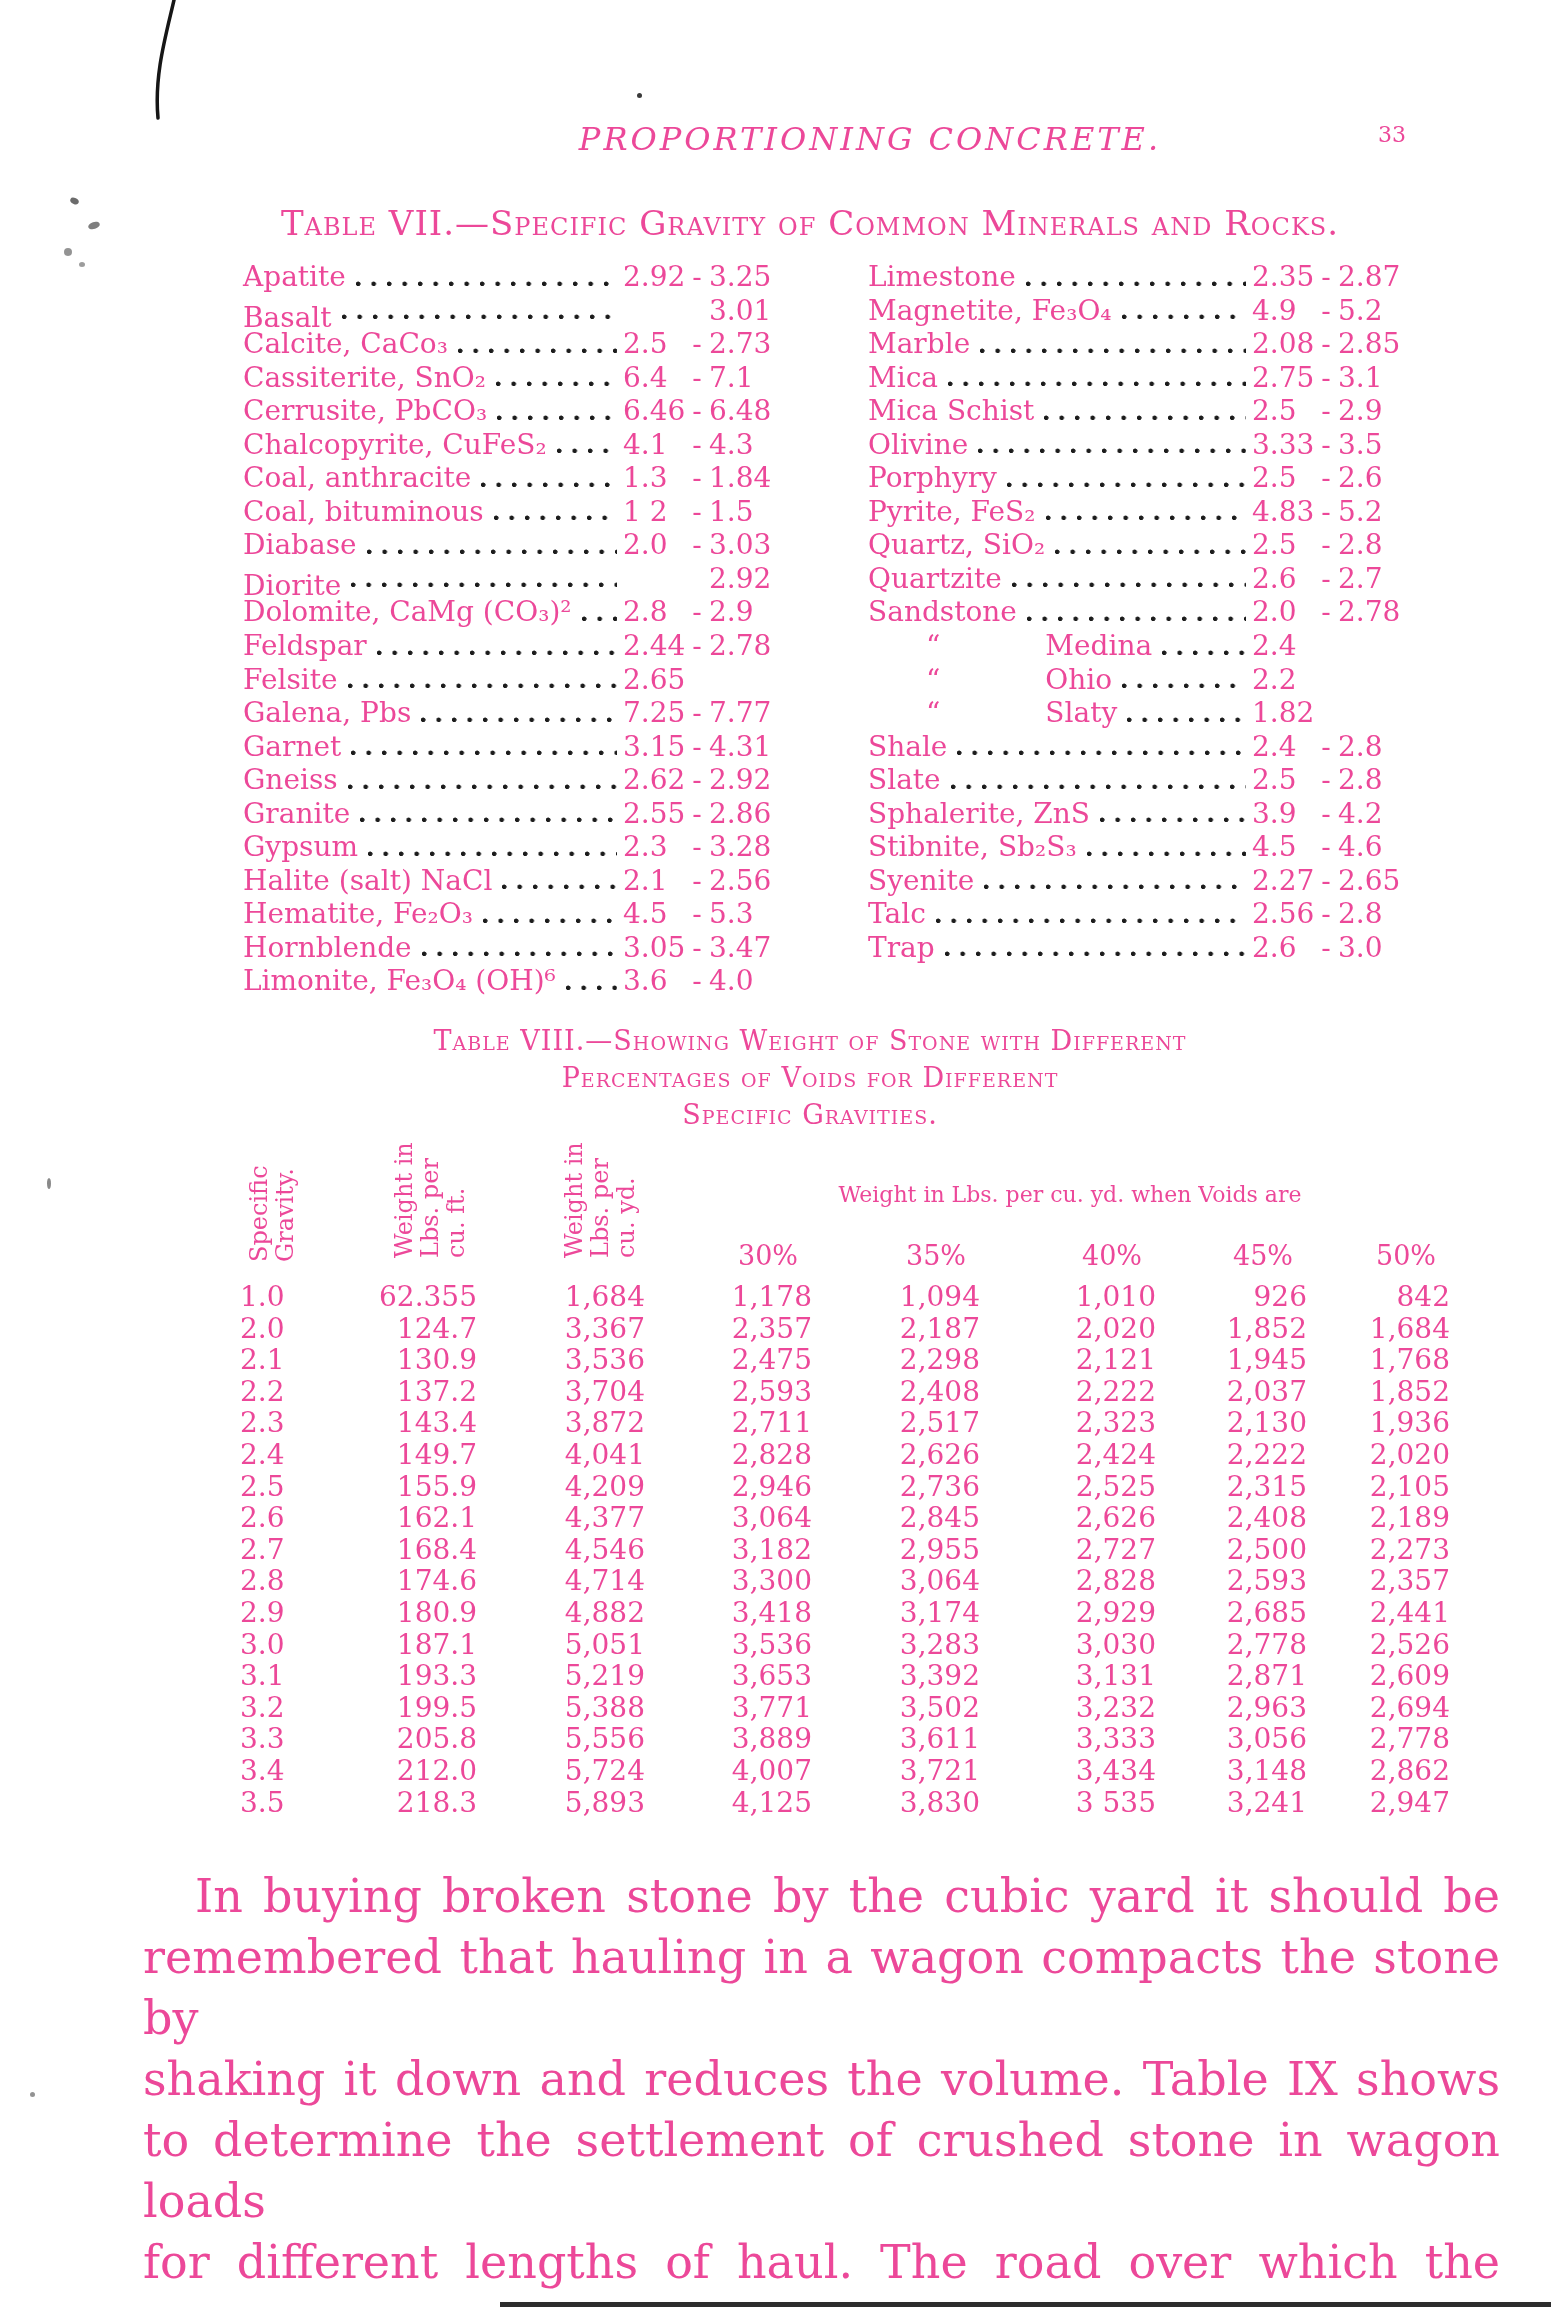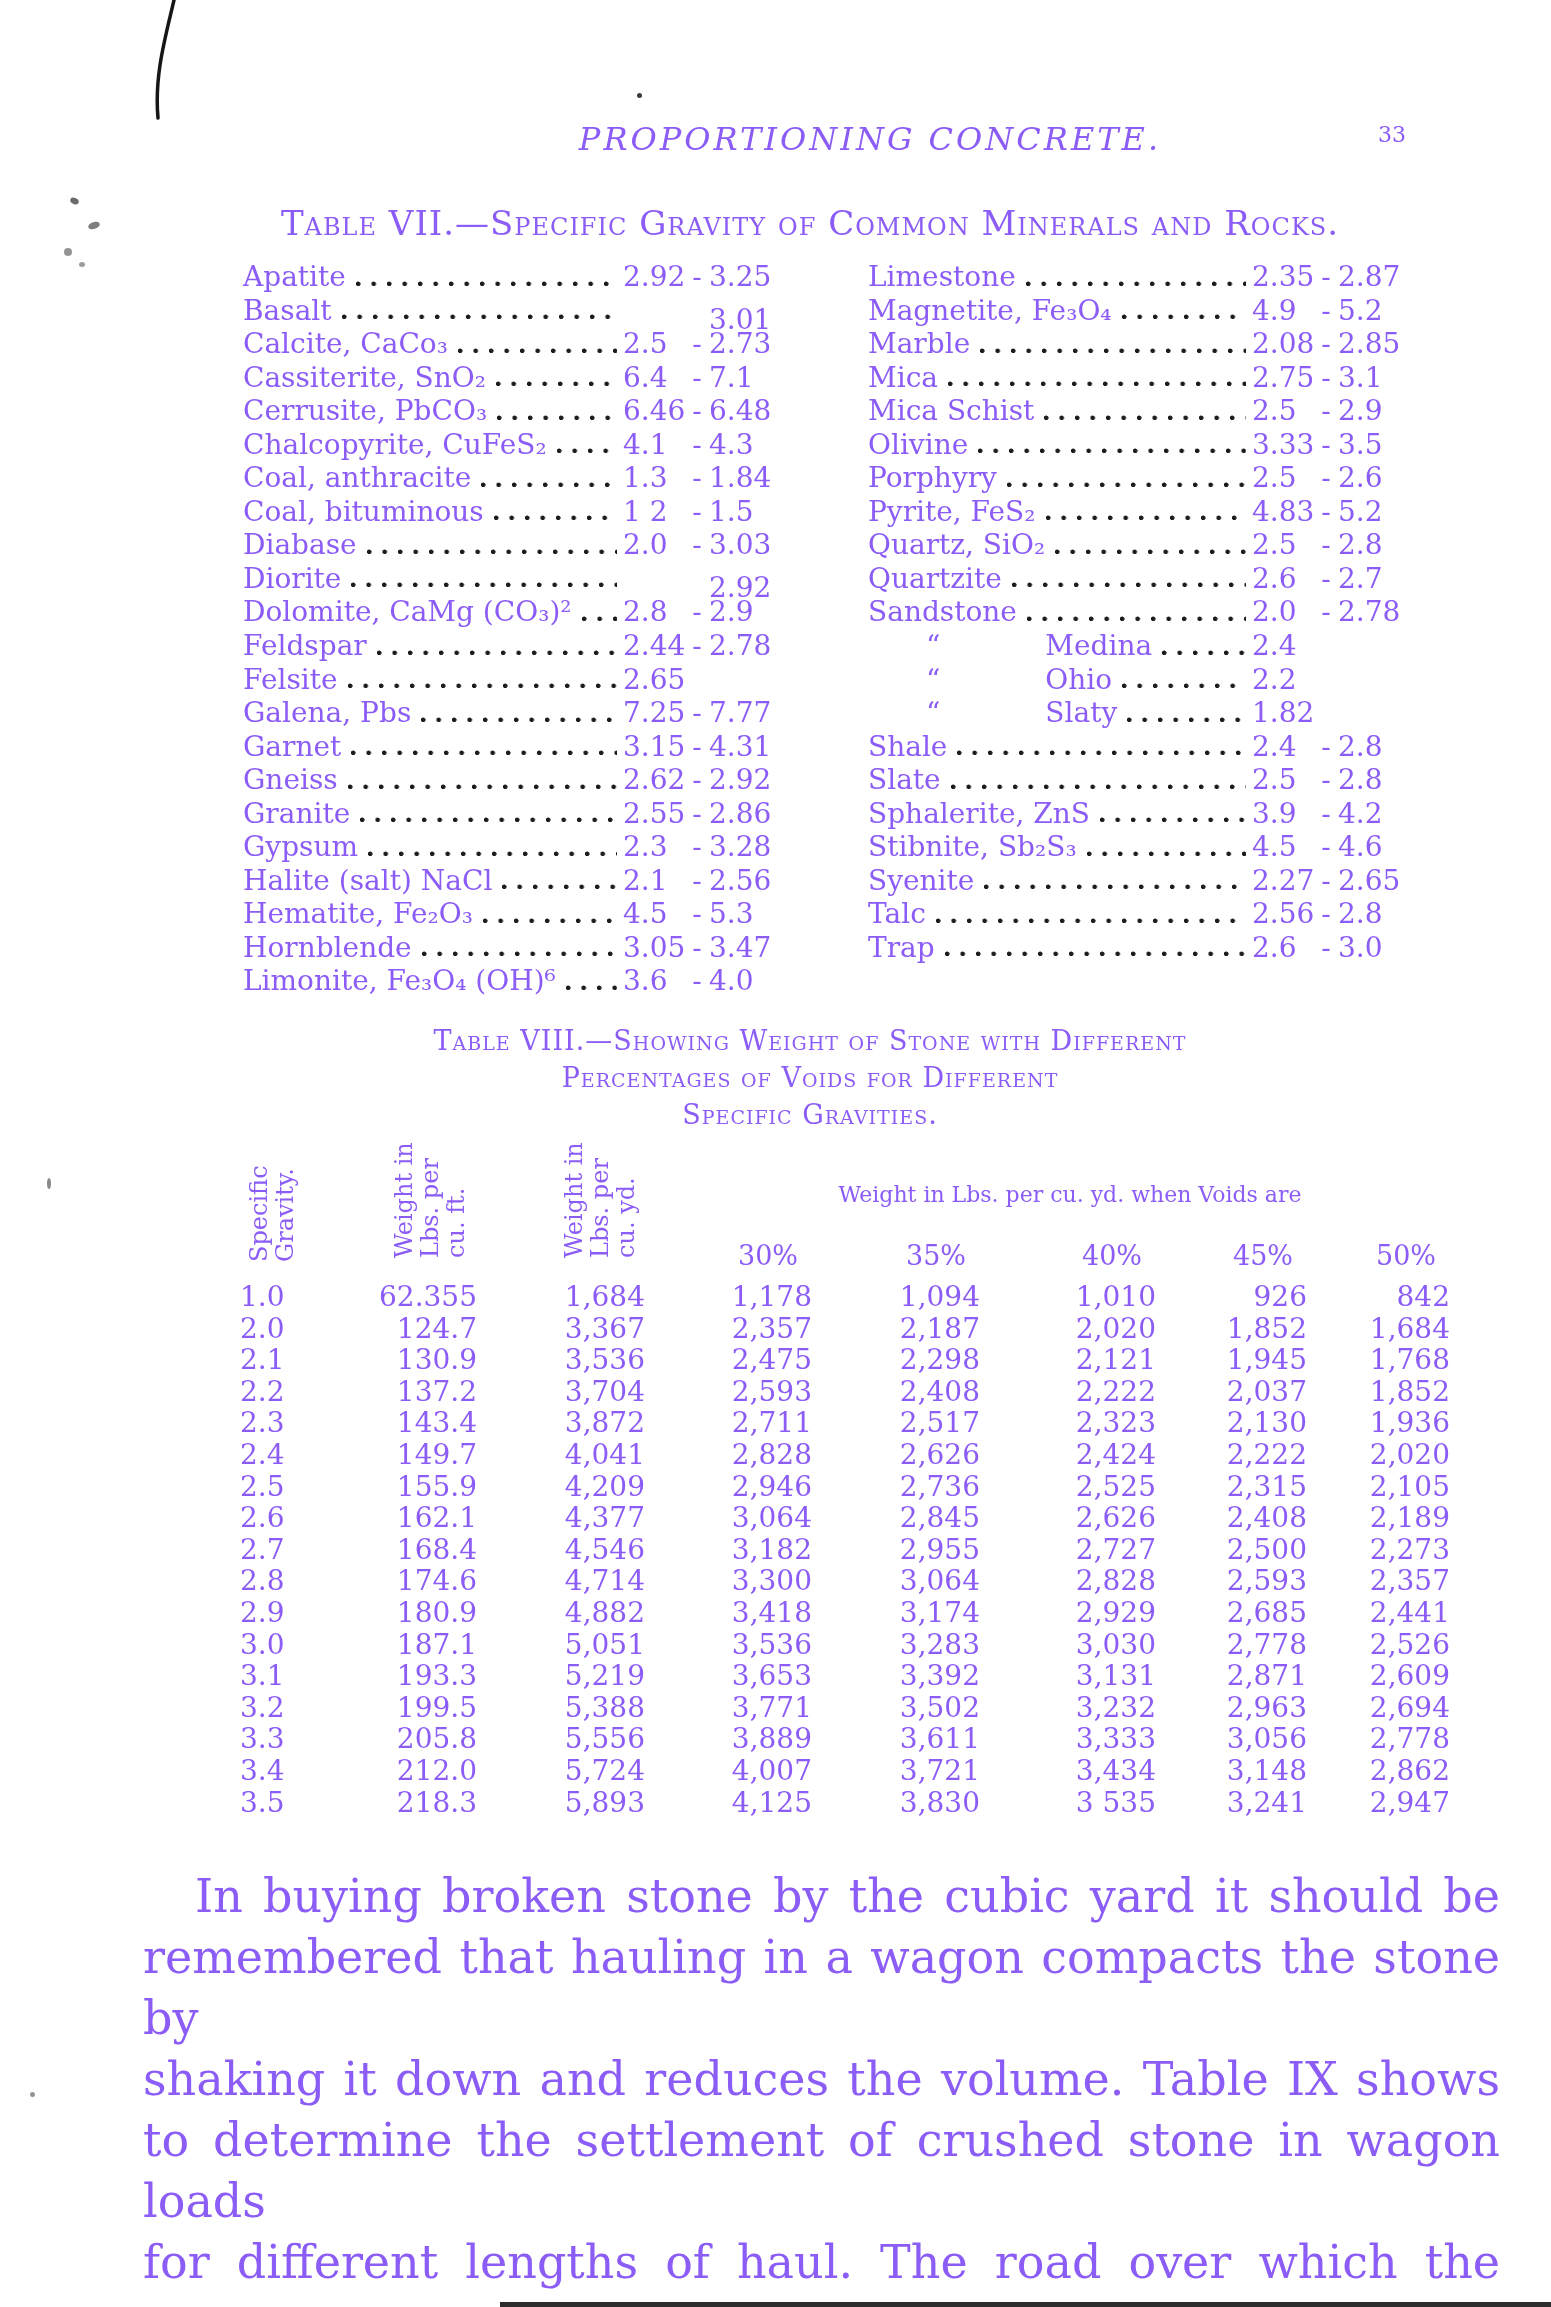--- a/index.html
+++ b/index.html
@@ -1,18 +1,18 @@
 <!DOCTYPE html>
 <html><head>
 <meta charset="utf-8">
 <style>
   html,body{margin:0;padding:0;background:#e8e8e4;}
   #page{
     position:relative; width:1551px; height:2307px; margin:0 auto;
-    background:#ffffff; color:#8b5cf6; overflow:hidden;
+    background:#ffffff; color:#ec4899; overflow:hidden;
     font-family:"DejaVu Serif","Liberation Serif",serif;
   }
   
   .running-title{
     position:absolute; top:120px; left:420px; width:900px; text-align:center;
     font-style:italic; font-size:32px; letter-spacing:3px; white-space:nowrap;
   }
   .page-number{position:absolute; top:122px; left:1378px; font-size:22px; font-weight:normal;}
   
   .t7caption{
@@ -23,21 +23,21 @@
   #t7-left{left:243px; width:530px;}
   #t7-right{left:868px; width:534px;}
   .t7row{display:flex; align-items:baseline; line-height:33.55px; height:33.55px; white-space:nowrap;}
   .mname{flex:0 0 auto;}
   .ditto{display:inline-block; padding-left:58px; padding-right:105px;}
   .leader{
     flex:1 1 auto; height:6px; align-self:flex-end; margin:0 6px 7px 10px; min-width:8px;
     background-image:radial-gradient(circle at 2.2px 2.8px,#1c1c1c 2px,rgba(0,0,0,0) 2.6px);
     background-size:15.5px 6px; background-repeat:repeat-x; background-position:left bottom;
   }
-  .mval{flex:0 0 150px; display:flex; align-items:center;}
+  .mval{flex:0 0 150px; display:flex; align-items:flex-end;}
   .mval .lo{width:62px;}
   .mval .dash{width:24px; text-align:center;}
   .mval .hi{flex:1;}
   
   .t8caption{
     position:absolute; top:1022px; left:60px; width:1500px; text-align:center;
     font-variant:small-caps; font-size:27px; letter-spacing:1px; line-height:37px;
   }
   .rot{
     position:absolute; font-size:24px; line-height:26px; text-align:left;

